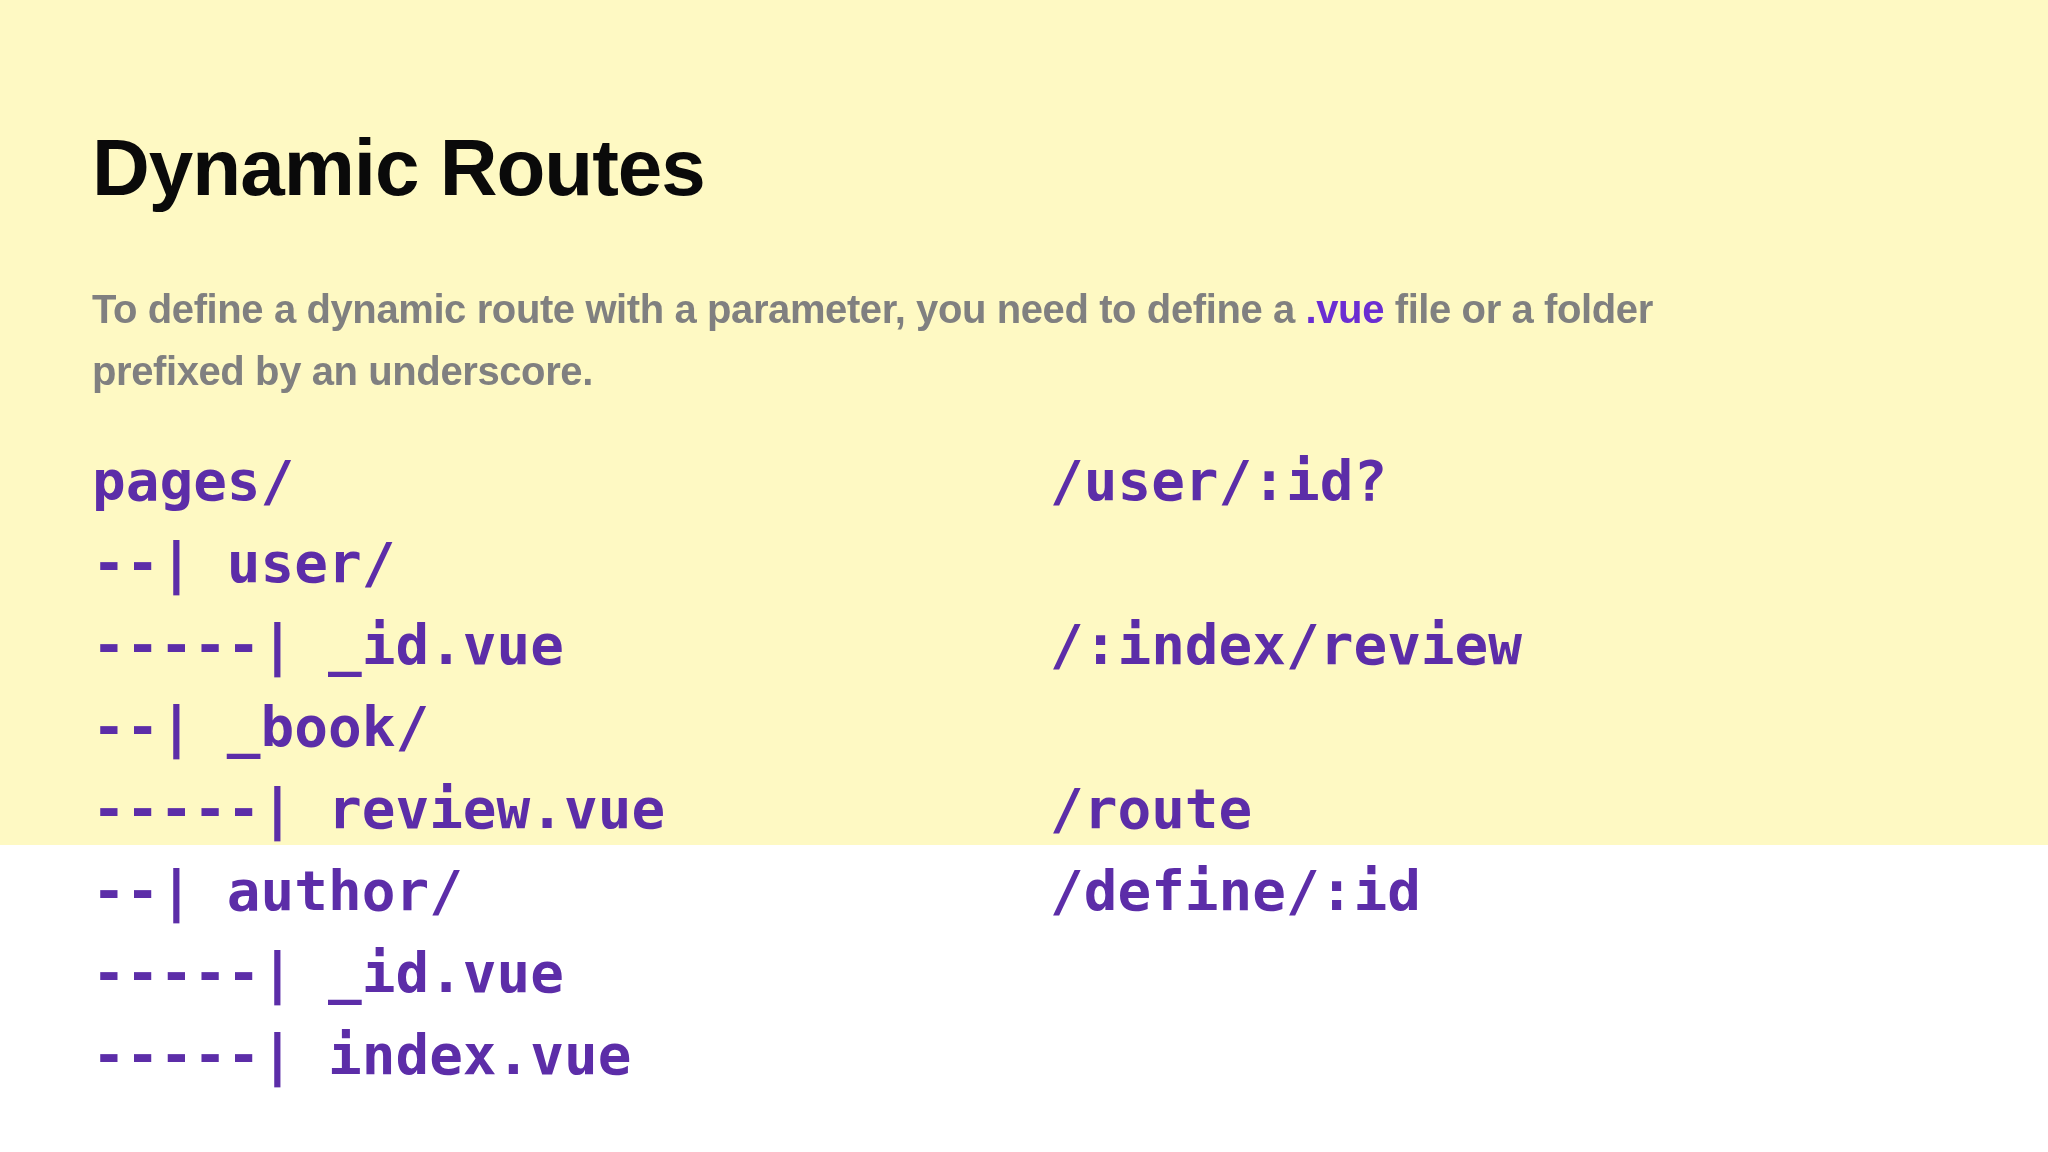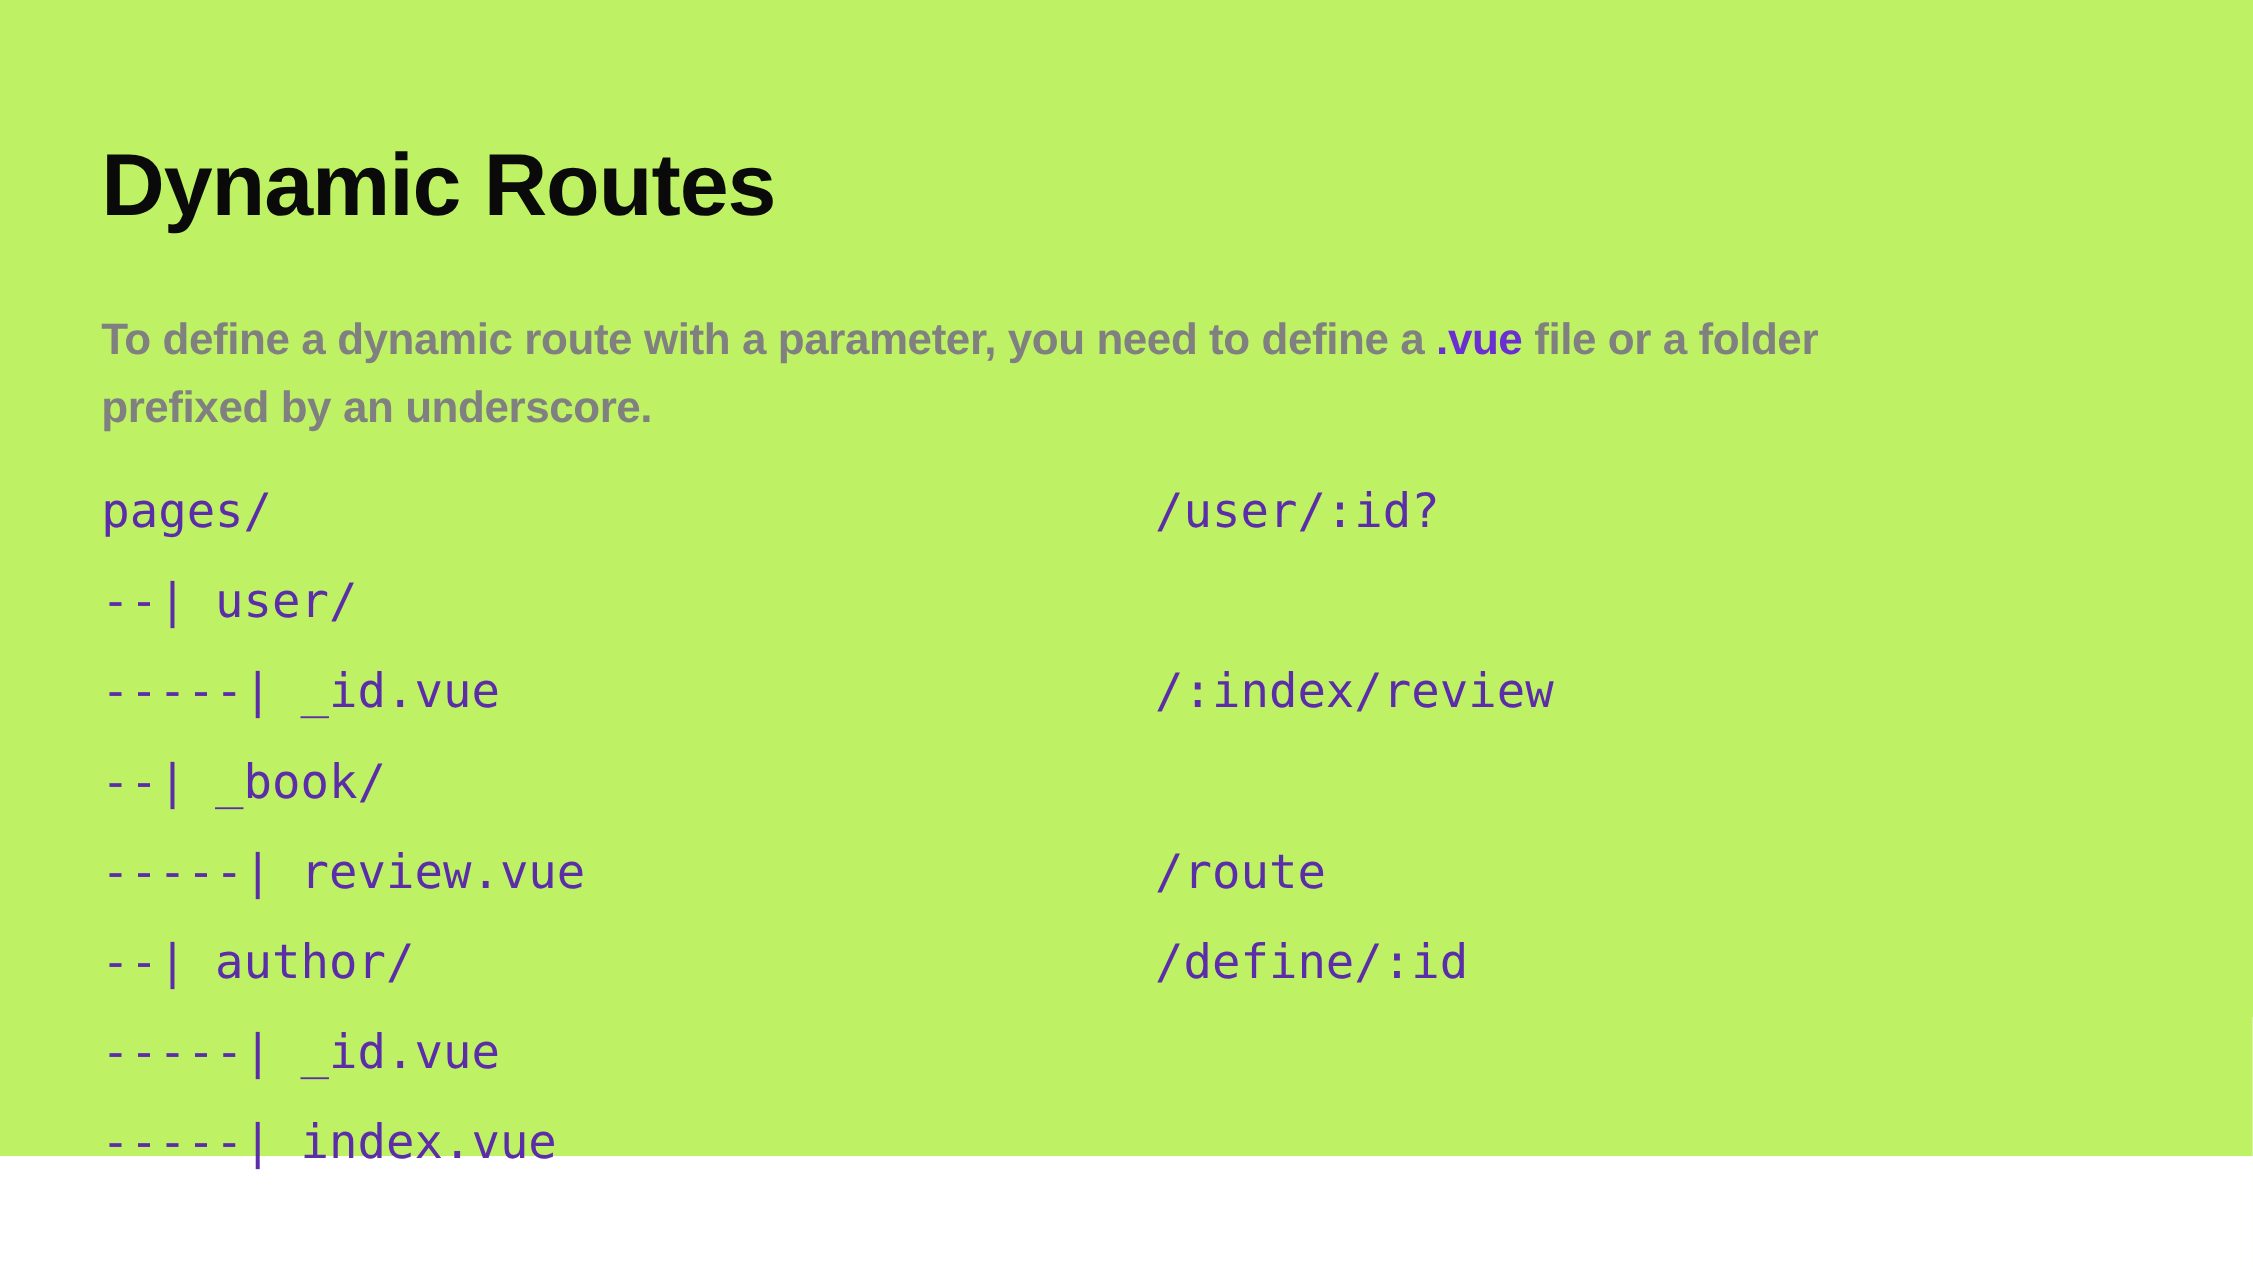--- a/index.html
+++ b/index.html
@@ -6,23 +6,23 @@
     margin: 0;
     padding: 0;
     background: #ffffff;
     width: 2048px;
     height: 1152px;
     overflow: hidden;
   }
   .page {
     box-sizing: border-box;
     width: 2048px;
-    height: 1051px;
+    height: 845px;
     padding: 122px 76px 0 92px;
-    background: #bef264;
+    background: #fef9c3;
     font-family: "Liberation Sans", sans-serif;
   }
   h1.title {
     margin: 0;
     font-size: 80px;
     line-height: 92px;
     font-weight: 700;
     letter-spacing: -1px;
     color: #0a0a0a;
     font-family: "Liberation Sans", sans-serif;
@@ -37,25 +37,26 @@
     max-width: 1880px;
   }
   p.intro code.inline-code {
     font-family: "Liberation Sans", sans-serif;
     font-weight: 700;
     font-size: 40px;
     color: #6a2ed2;
     margin-top: 12px;
   }
   .code-block {
-    margin-top: 22px;
+    margin-top: 38px;
     font-family: "DejaVu Sans Mono", "Liberation Mono", monospace;
-    font-size: 43px;
+    font-size: 56px;
     line-height: 82px;
     color: #5c2da8;
+    font-weight: bold;
   }
   .code-line {
     display: flex;
     white-space: pre;
   }
   .code-tree {
     flex: none;
     width: 958px;
     white-space: pre;
   }

